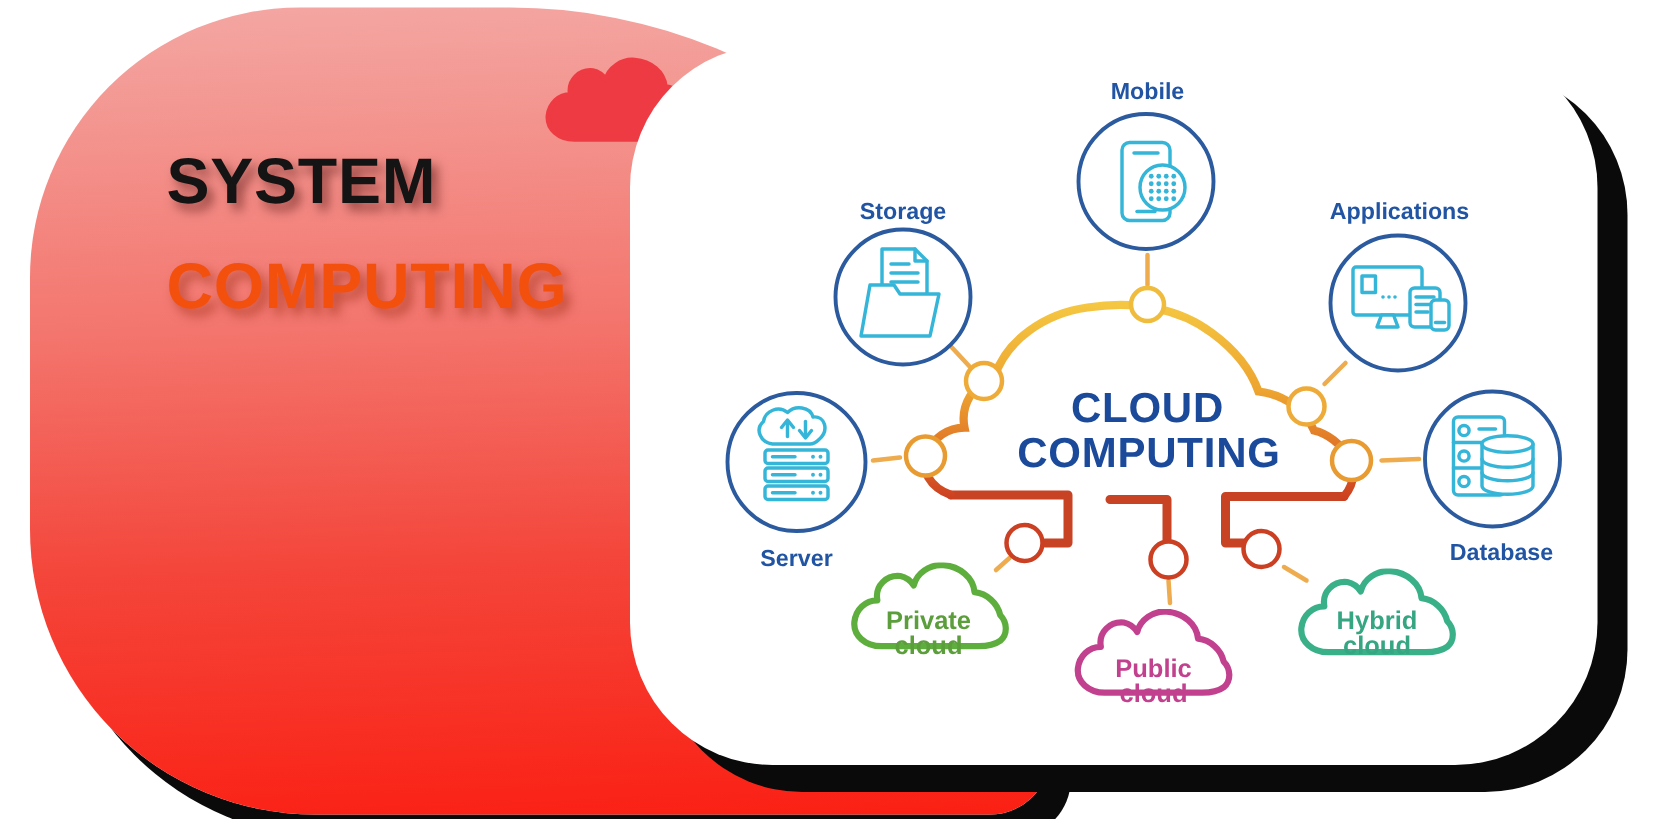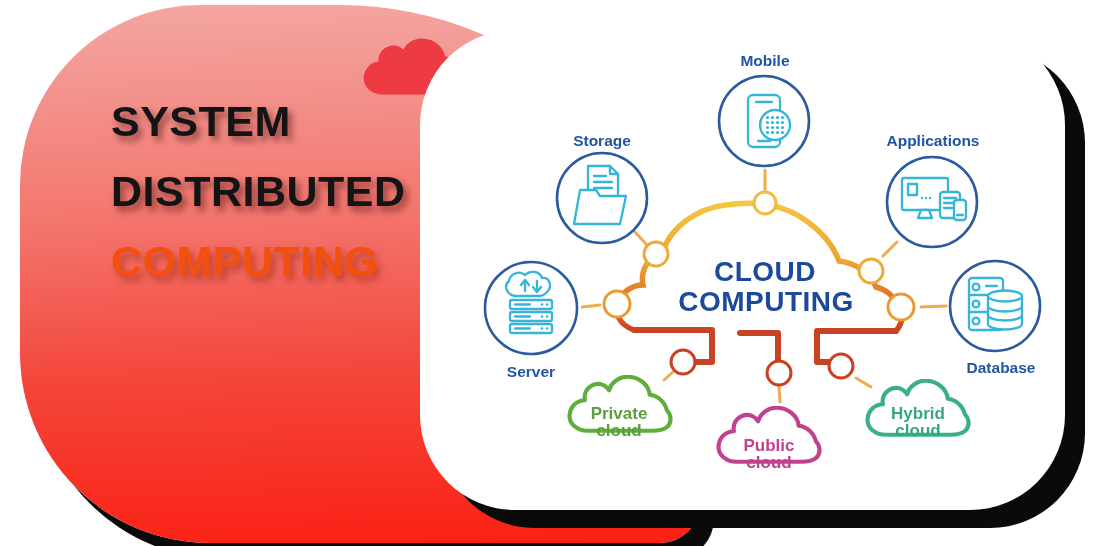--- a/index.html
+++ b/index.html
@@ -55,21 +55,20 @@
 <div class="stage">
 
   <div class="red-panel"></div>
 
   <svg class="deco" viewBox="0 0 120 72" aria-hidden="true">
     <path d="M 24 62 C 12 62 3 54 4 44 C 5 35 12 28 21 28 C 19 17 28 9 38 10 C 43 11 46 14 48 17 C 50 8 60 1 70 2 C 82 3 92 11 93 22 C 102 23 110 30 112 39 C 117 44 118 53 112 58 C 108 61 102 62 96 62 Z" fill="#ee3a42" stroke="#ee3a42" stroke-width="4" stroke-linejoin="round"></path>
   </svg>
 
   <div class="title">
     <div><span>SYSTEM</span></div>
-    <div><span>DISTRIBUTED</span></div>
     <div><span class="accent">COMPUTING</span></div>
   </div>
 
   <div class="card">
     <svg class="diagram" width="645" height="480" viewBox="0 0 645 480">
       <defs>
         <linearGradient id="cg" x1="0" y1="170" x2="0" y2="305" gradientUnits="userSpaceOnUse">
           <stop offset="0" stop-color="#f5c842"></stop>
           <stop offset="0.45" stop-color="#eda430"></stop>
           <stop offset="0.75" stop-color="#df7026"></stop>

